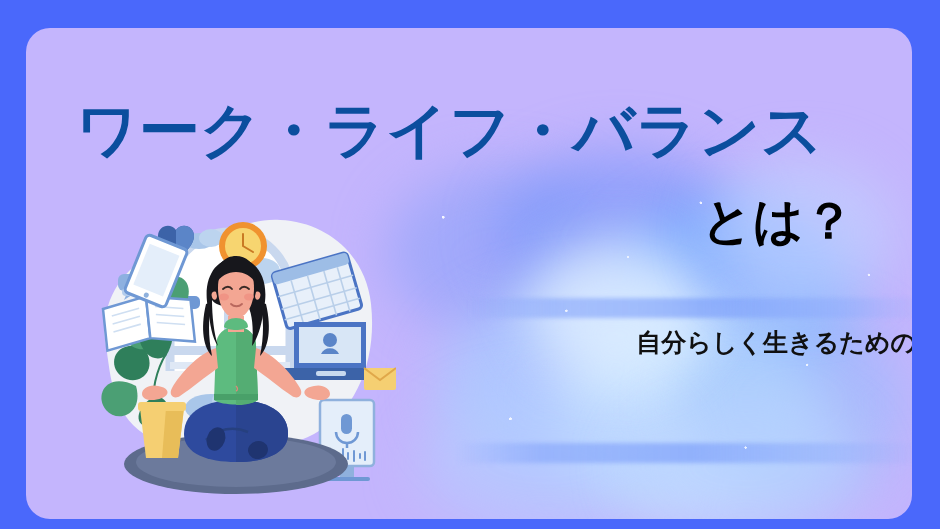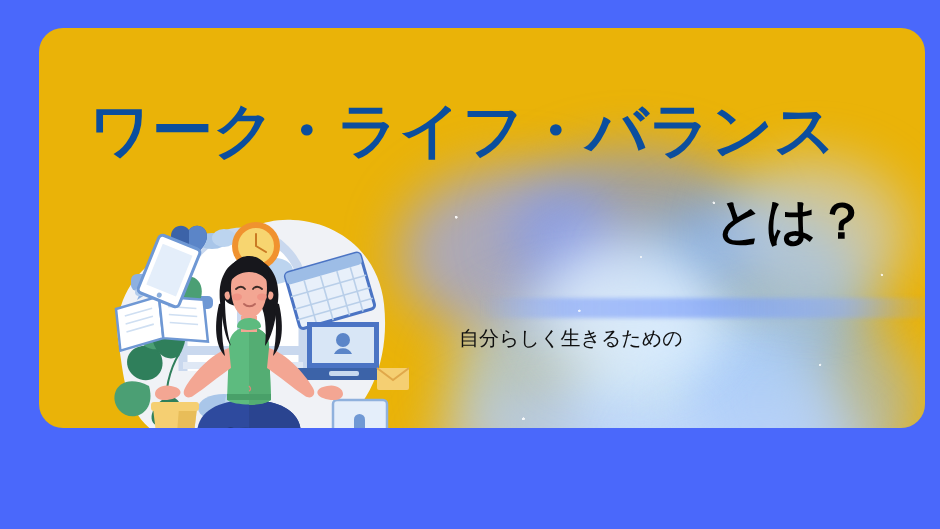--- a/index.html
+++ b/index.html
@@ -11,23 +11,23 @@
     overflow:hidden;
   }
   .banner{
     position:relative;
     width:940px;height:529px;
     background:#4a68fb;
     overflow:hidden;
   }
   .card{
     position:absolute;
-    left:39px;top:28px;
-    width:886px;height:400px;
-    background:#eab308;
+    left:26px;top:28px;
+    width:886px;height:491px;
+    background:#c4b5fd;
     border-radius:24px;
     overflow:hidden;
   }
 
   
   .wash{
     position:absolute;
     left:350px;top:110px;
     width:560px;height:360px;
     pointer-events:none;
@@ -87,24 +87,24 @@
     font-size:50px;
     font-weight:800;
     line-height:1;
     white-space:nowrap;
     text-align:center;
   }
   .lead{
     position:absolute;
     left:420px;top:296px;
     width:470px;
-    text-align:left;
+    text-align:right;
     color:#101010;
-    font-size:20px;
-    font-weight:400;
+    font-size:25px;
+    font-weight:700;
     line-height:1.48;
   }
   .lead span{display:block;}
 
   
   .illus{
     position:absolute;
     left:40px;top:168px;
     width:330px;height:300px;
   }

